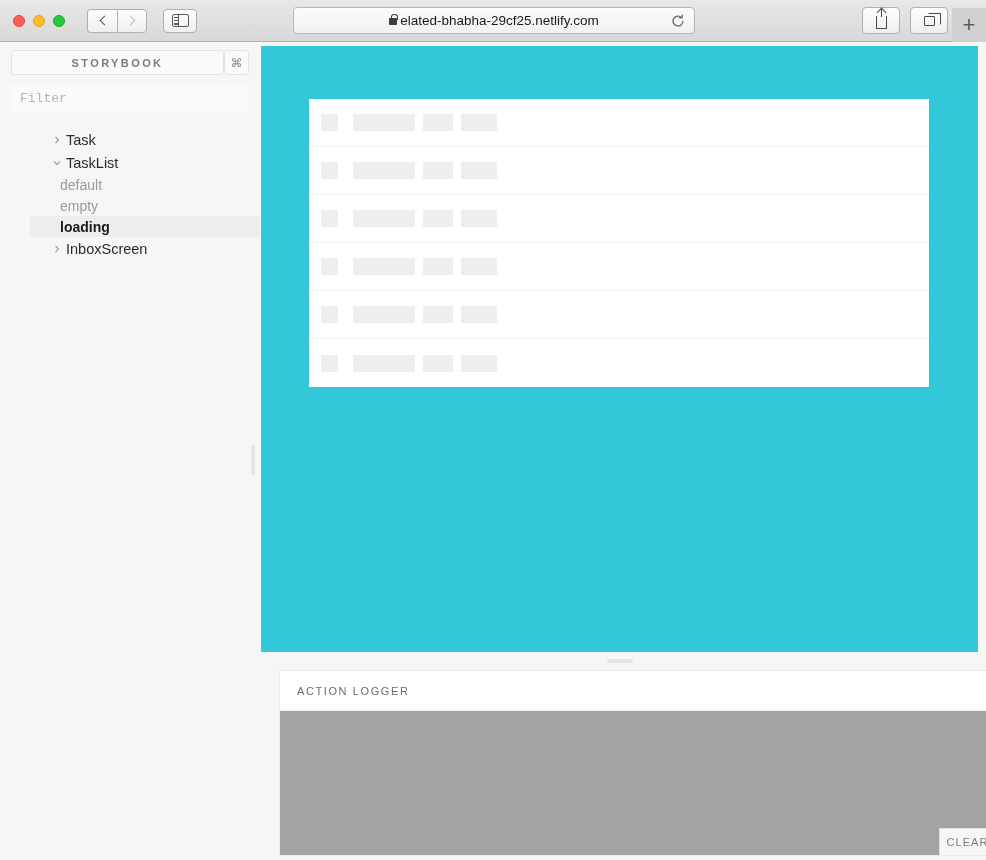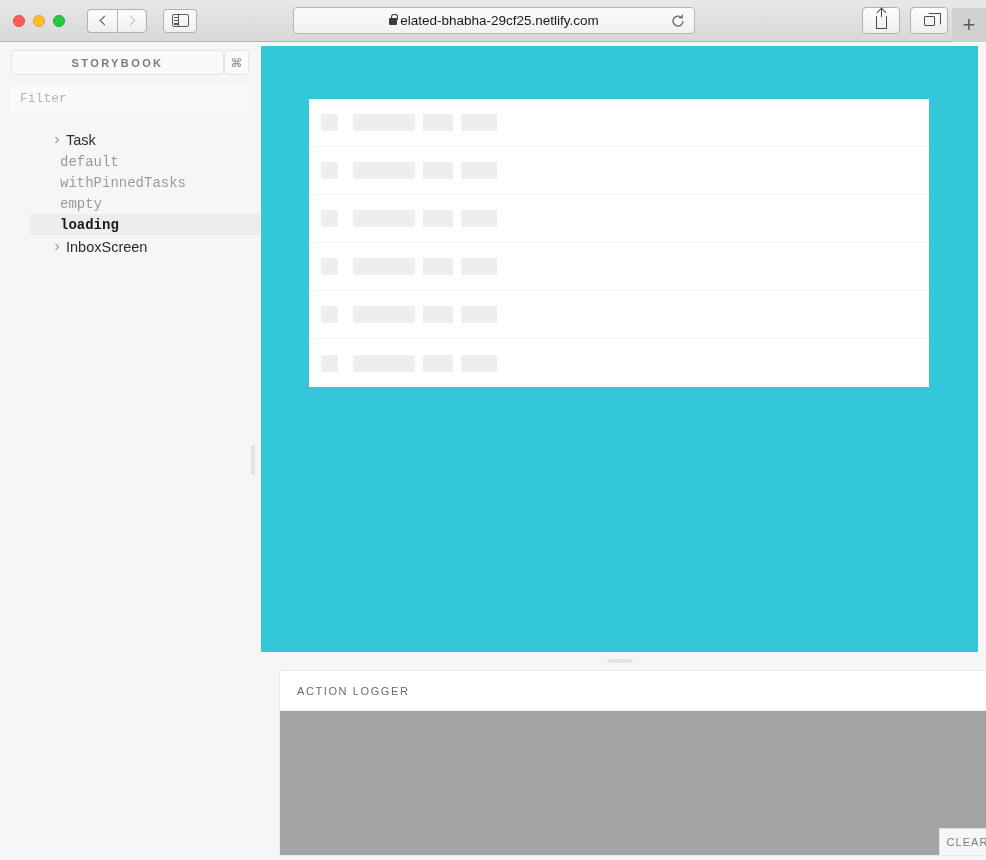--- a/index.html
+++ b/index.html
@@ -275,21 +275,20 @@
     color: #9b9b9b;
     font-size: 11px;
     flex: 0 0 14px;
   }
   .tree-row .arrow svg { display:block; }
   .tree-row.leaf {
     padding-left: 30px;
     color: #9a9a9a;
     font-size: 14px;
     height: 21px;
-    font-family: Liberation Mono, monospace;
   }
   .tree-row.leaf.selected {
     color: #1b1b1b;
     font-weight: bold;
     background: #ededed;
   }
   .resize-handle {
     position: absolute;
     left: 251px;
     top: 403px;
@@ -467,26 +466,31 @@
 
       <div class="tree-row root">
         <span class="arrow">
           <svg width="10" height="10" viewBox="0 0 10 10">
               <path d="M3.5 2 L6.5 5 L3.5 8" fill="none" stroke="#9b9b9b" stroke-width="1.1"></path>
             </svg>
         </span>
         <span>Task</span>
       </div>
 
+      <div class="tree-row root">
+        <span class="arrow">
+          <svg width="10" height="10" viewBox="0 0 10 10">
+              <path d="M2 3.5 L5 6.5 L8 3.5" fill="none" stroke="#9b9b9b" stroke-width="1.1"></path>
+            </svg>
+        </span>
+        <span>TaskList</span>
+      </div>
 
       <div class="tree-row leaf">
         <span>default</span>
-      </div>
-      <div class="tree-row leaf">
-        <span>withPinnedTasks</span>
       </div>
       <div class="tree-row leaf">
         <span>empty</span>
       </div>
       <div class="tree-row leaf selected">
         <span>loading</span>
       </div>
 
       <div class="tree-row root">
         <span class="arrow">

